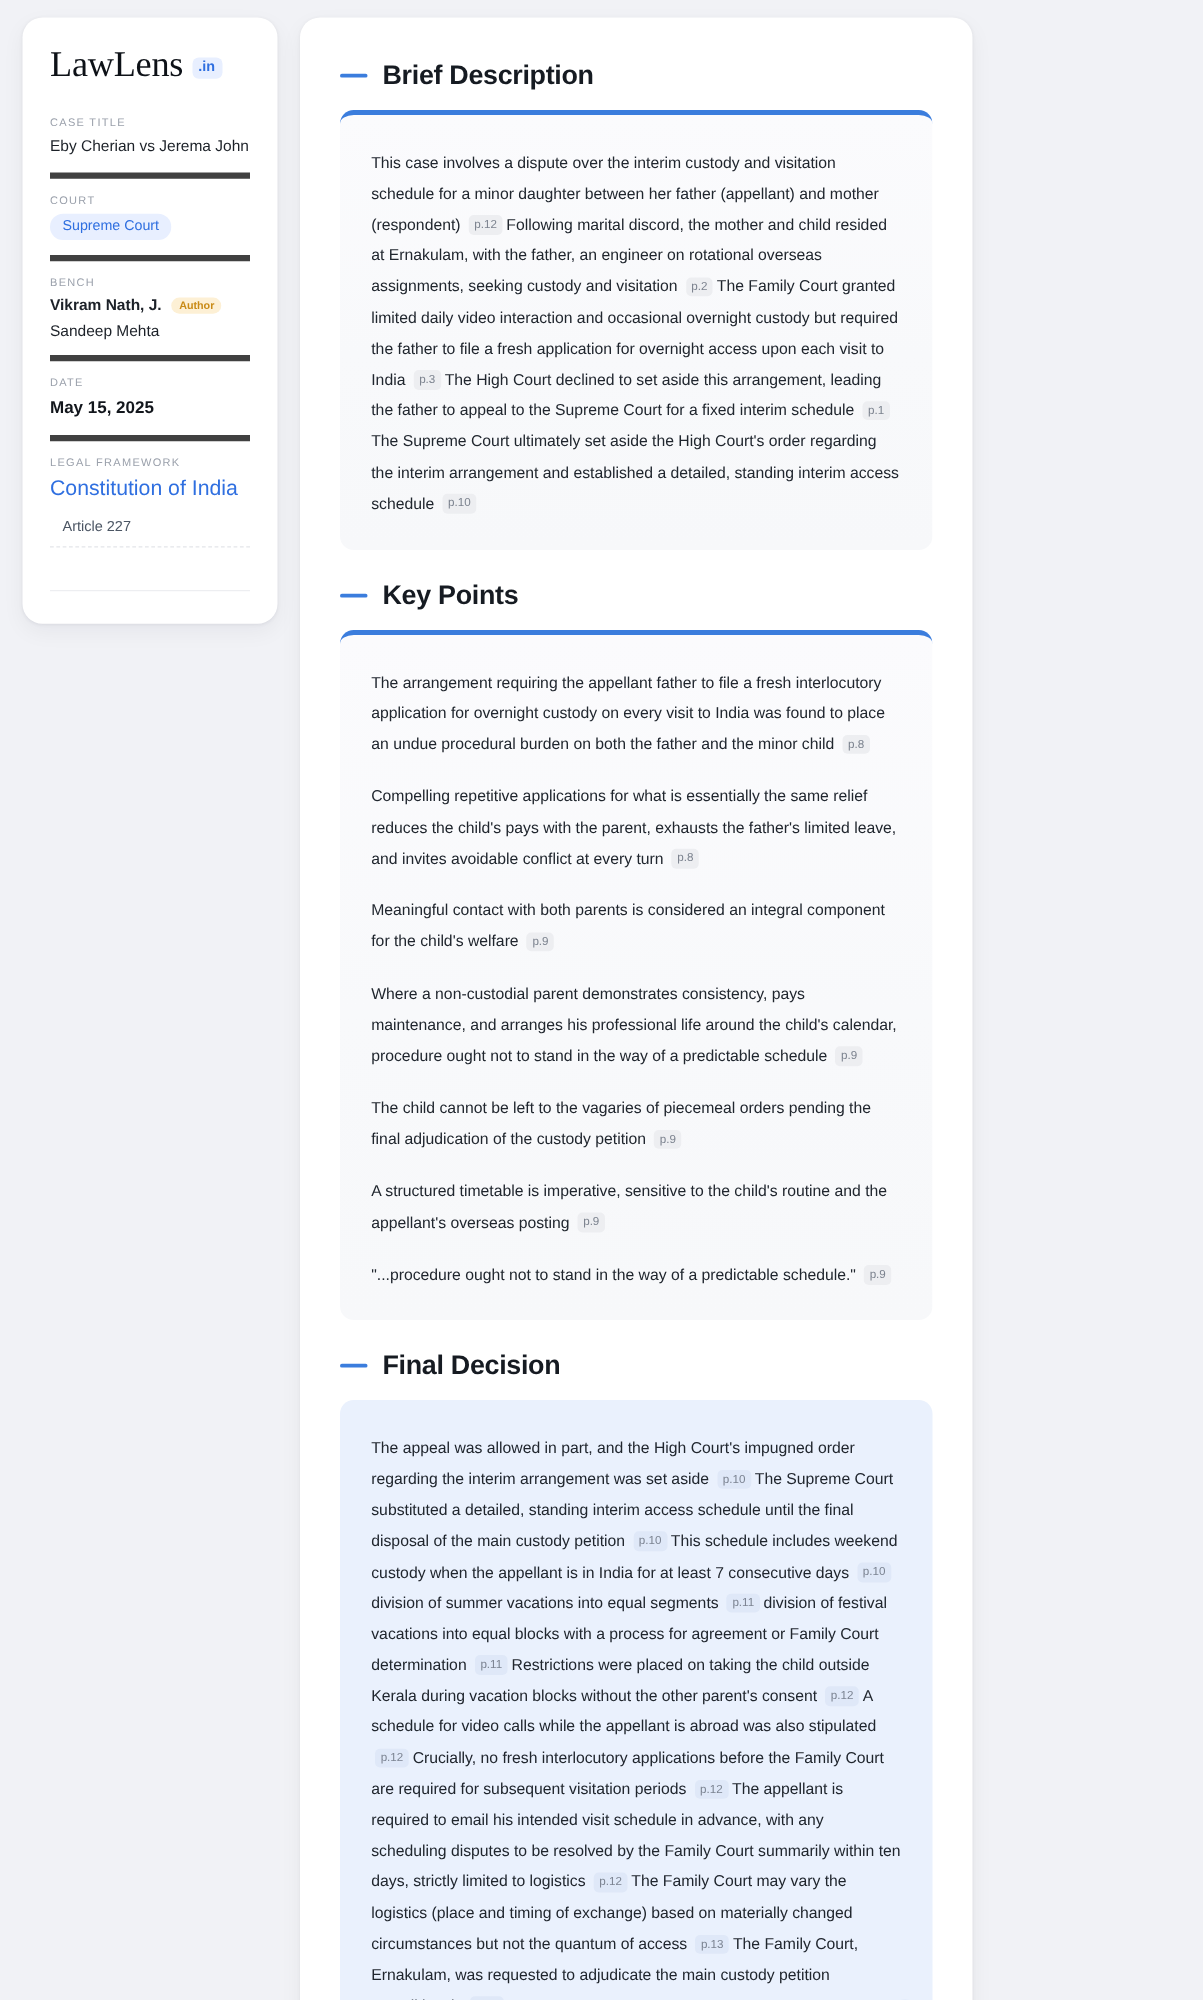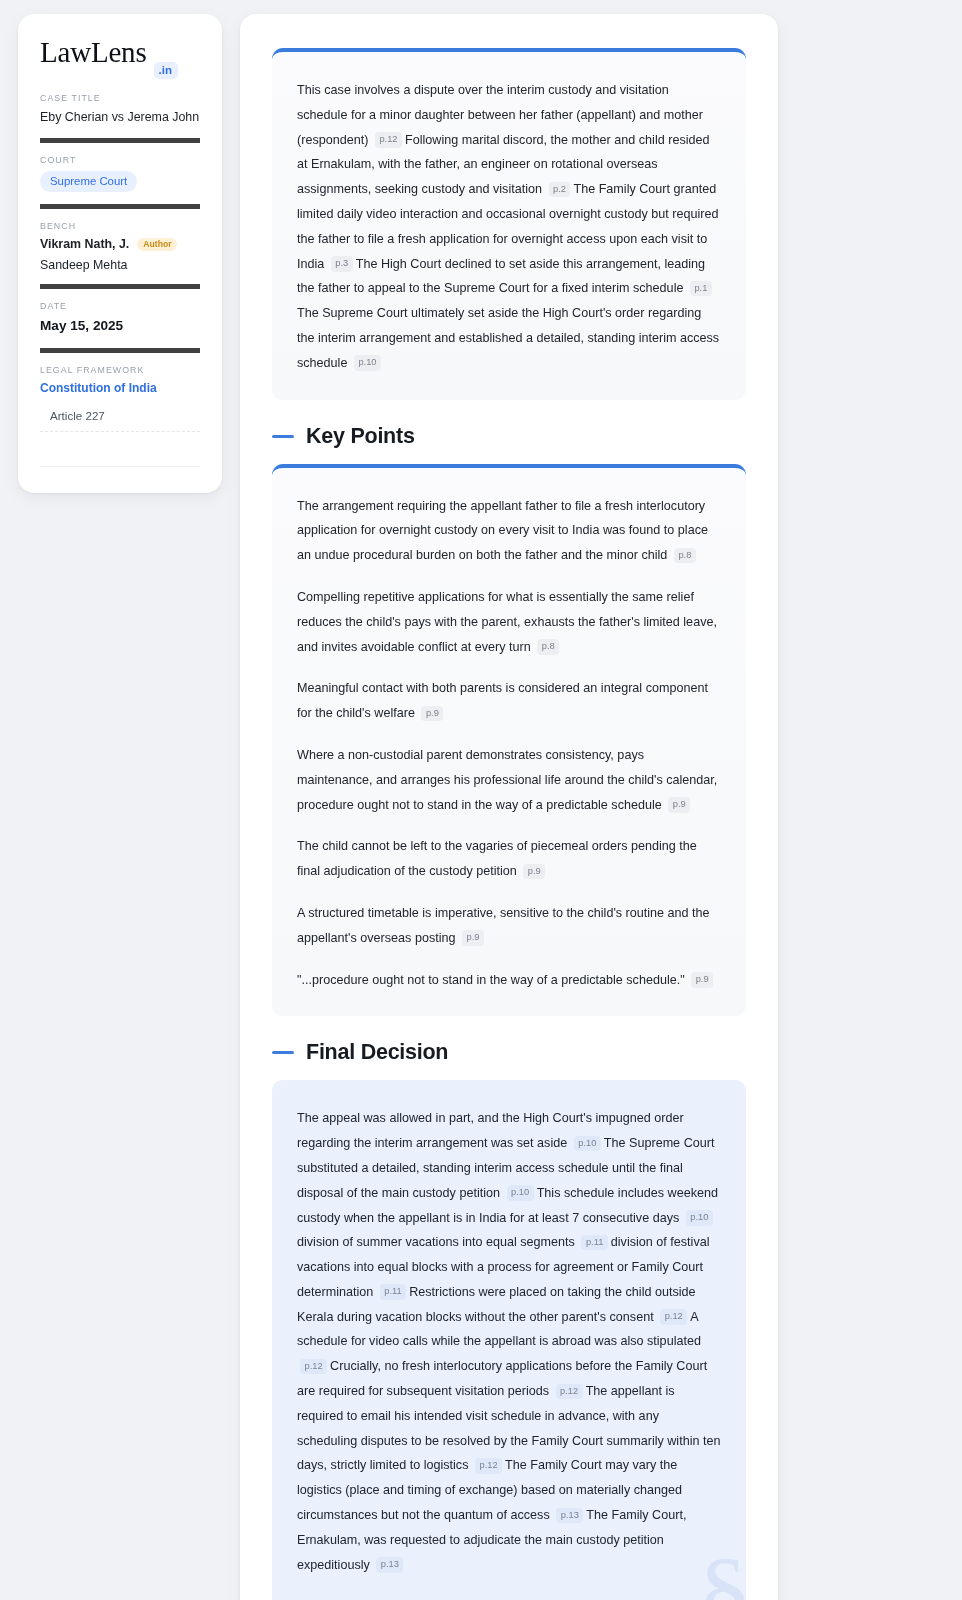--- a/index.html
+++ b/index.html
@@ -44,21 +44,21 @@
   }
   .brand-tld {
     background: #e8efff;
     color: #2f6fe0;
     font-size: 11.5px;
     font-weight: bold;
     padding: 3px 6px 3px 5px;
     border-radius: 5px;
     line-height: 1;
     position: relative;
-    top: 18px;
+    top: 2px;
   }
 
   .field { padding-bottom: 12px; }
   .field + .field { border-top: 5px solid #404040; padding-top: 12px; }
   .f-label {
     font-size: 8.8px;
     letter-spacing: 1.05px;
     color: #9aa0ab;
     text-transform: uppercase;
     margin-bottom: 6px;
@@ -93,23 +93,23 @@
     background: #fdf0d5;
     color: #c98b17;
     font-size: 8.6px;
     font-weight: bold;
     padding: 2.5px 6px;
     border-radius: 8px;
     line-height: 1;
   }
 
   .framework-link {
-    font-size: 12px;
+    font-size: 17px;
     color: #2f6fe0;
-    font-weight: bold;
+    font-weight: normal;
     text-decoration: none;
     display: block;
   }
   .article-row {
     margin-top: 14px;
     padding-left: 10px;
     padding-bottom: 9px;
     border-bottom: 1px dashed #e3e5e9;
     font-size: 11.6px;
     color: #4b5563;
@@ -241,20 +241,24 @@
       <a class="framework-link" href="#">Constitution of India</a>
       <div class="article-row">Article 227</div>
     </div>
 
     <div class="tail-rule"></div>
   </aside>
 
   <main class="main">
     <div id="sections-host">
         <section class="section">
+          <div class="section-head">
+            <span class="head-dash"></span>
+            <h2 class="section-title">Brief Description</h2>
+          </div>
           <div class="card grad">
             <p class="body-text kp"><span>This case involves a dispute over the interim custody and visitation schedule for a minor daughter between her father (appellant) and mother (respondent)</span> <span class="cite">p.12</span><span>Following marital discord, the mother and child resided at Ernakulam, with the father, an engineer on rotational overseas assignments, seeking custody and visitation</span> <span class="cite">p.2</span><span>The Family Court granted limited daily video interaction and occasional overnight custody but required the father to file a fresh application for overnight access upon each visit to India</span> <span class="cite">p.3</span><span>The High Court declined to set aside this arrangement, leading the father to appeal to the Supreme Court for a fixed interim schedule</span> <span class="cite">p.1</span><span>The Supreme Court ultimately set aside the High Court's order regarding the interim arrangement and established a detailed, standing interim access schedule</span> <span class="cite">p.10</span></p>
           </div>
         </section>
         <section class="section">
           <div class="section-head">
             <span class="head-dash"></span>
             <h2 class="section-title">Key Points</h2>
           </div>
           <div class="card grad">

